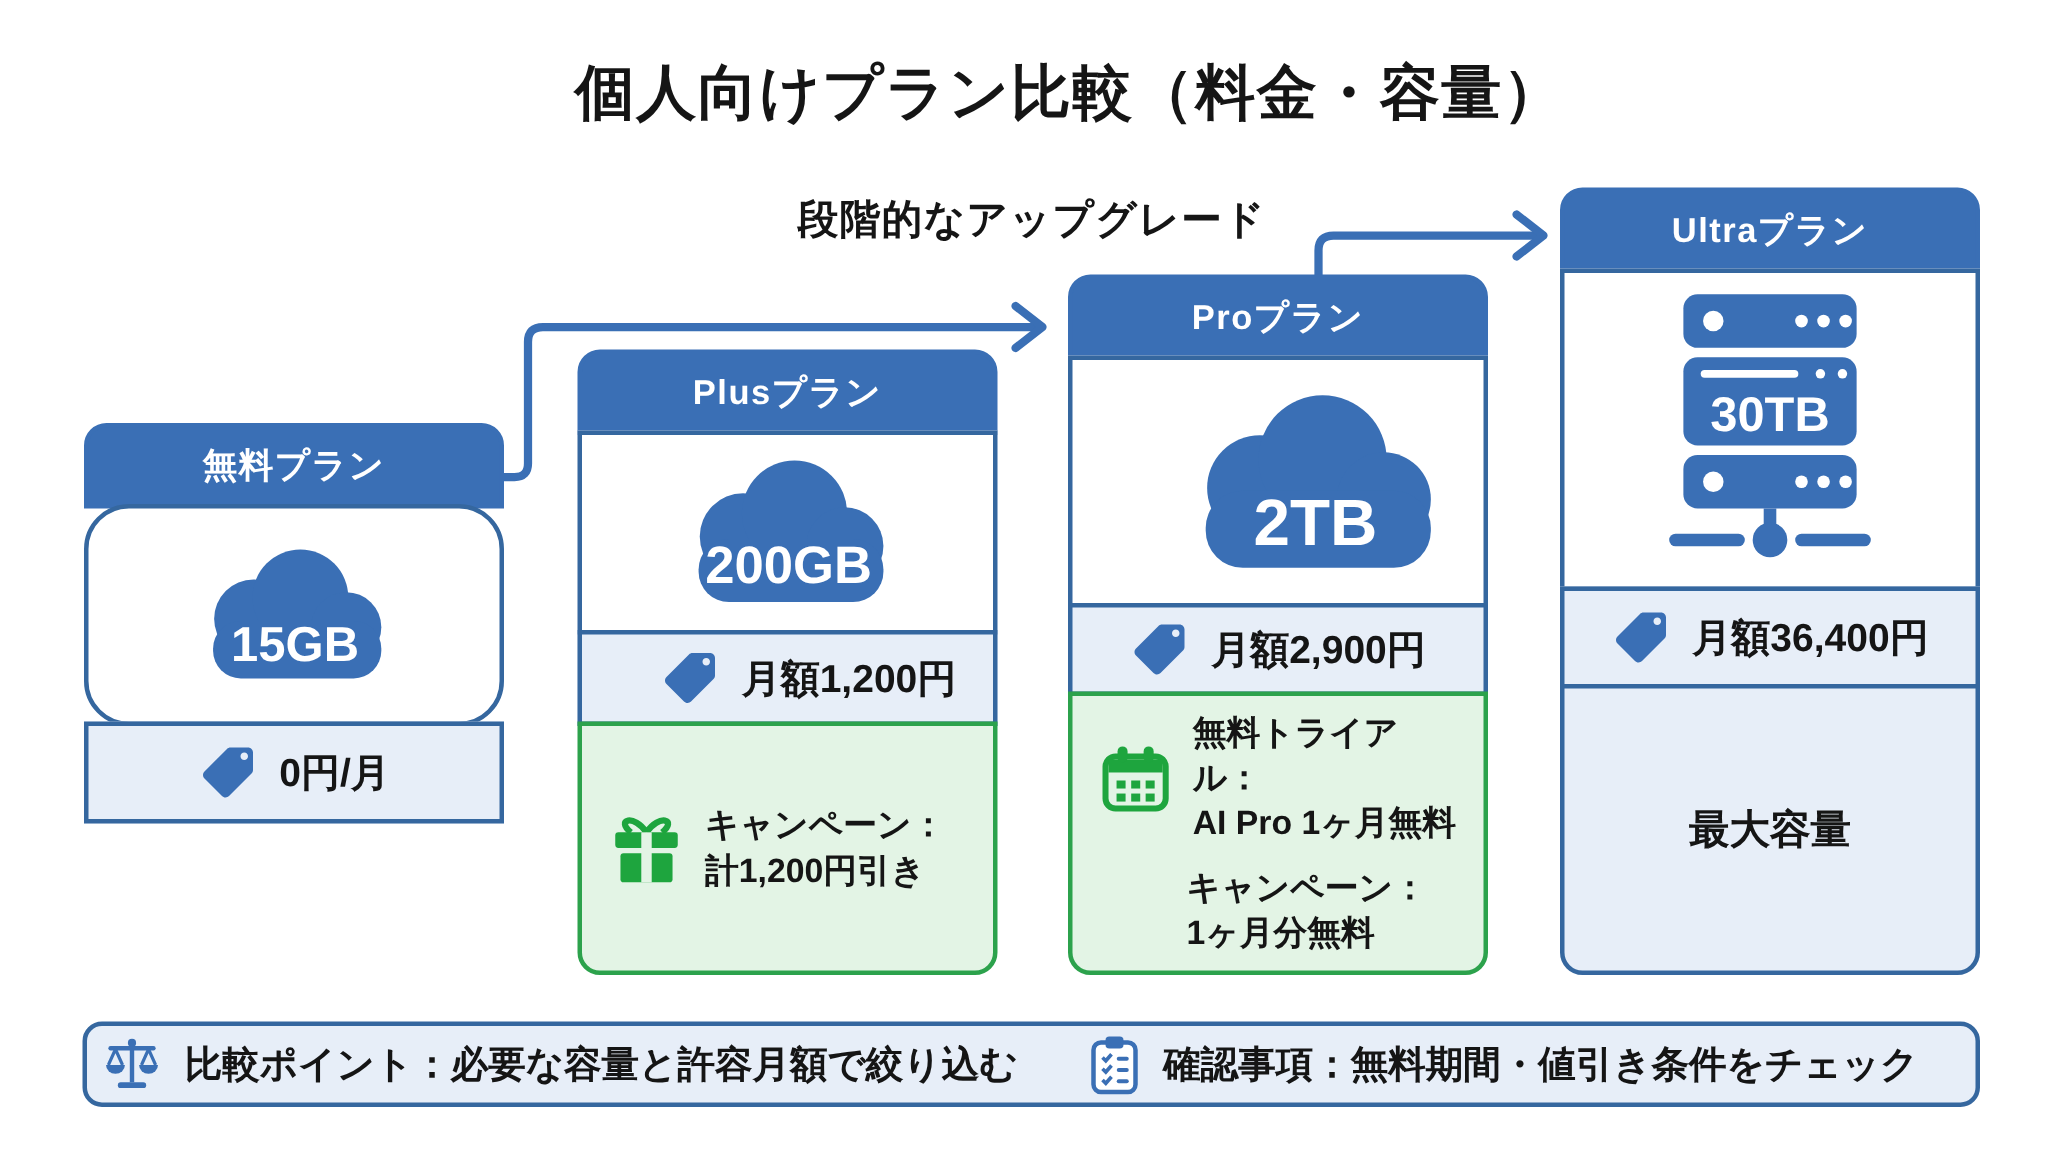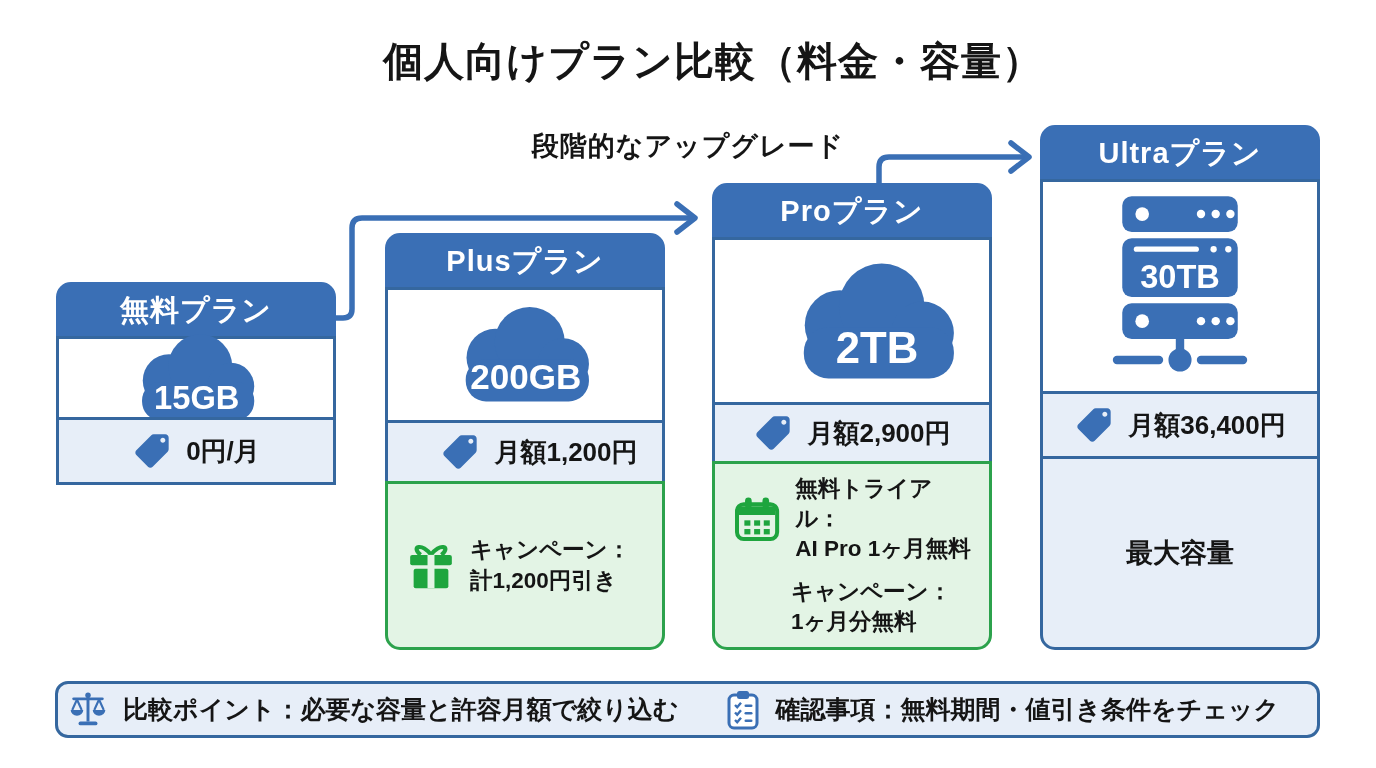--- a/index.html
+++ b/index.html
@@ -36,21 +36,21 @@
     margin-top:-3px;
     background:#ffffff;
     display:flex;align-items:center;justify-content:center;
     flex-direction:row;
   }
   .sec.header{
     margin-top:0;
     background:var(--blue);
     border-color:var(--blue);
     border-radius:15px 15px 0 0;
-    color:#fff;font-size:29px;font-weight:800;letter-spacing:1px;
+    color:#fff;font-size:23px;font-weight:800;letter-spacing:1px;
   }
   .sec.lb{background:var(--lblue);}
   .sec.green{
     background:var(--green-bg);
     border-color:var(--green-border);
     flex-direction:column;align-items:flex-start;justify-content:center;
   }
   .sec.last{border-radius:0 0 15px 15px;flex:1;}
   .price-row{gap:14px;}
   .price-text{font-size:26px;font-weight:800;}
@@ -81,21 +81,21 @@
     <path d="M677 204 L695 218 L677 232"></path>
     <path d="M879 185 L879 167 Q879 157 889 157 L1026 157"></path>
     <path d="M1011 143 L1029 157 L1011 171"></path>
   </g>
 </svg>
 
 <div class="card" style="left:56px;top:282px;height:368px;">
   <div class="sec header" style="height:57px;">
     <span>無料プラン</span>
   </div>
-  <div class="sec" style="height:84px;">
+  <div class="sec" style="height:148px;border-radius:30px;">
     <svg class="icon" viewBox="0 0 200 140" width="142">
       <g fill="#3a6fb5">
         <circle cx="62" cy="74" r="37"></circle>
         <circle cx="106" cy="54" r="45"></circle>
         <circle cx="149" cy="82" r="33"></circle>
         <rect x="24" y="76" width="158" height="54" rx="26"></rect>
       </g>
       <text x="101" y="114" text-anchor="middle" fill="#ffffff" font-size="46" font-weight="bold">15GB</text>
     </svg>
   </div>

